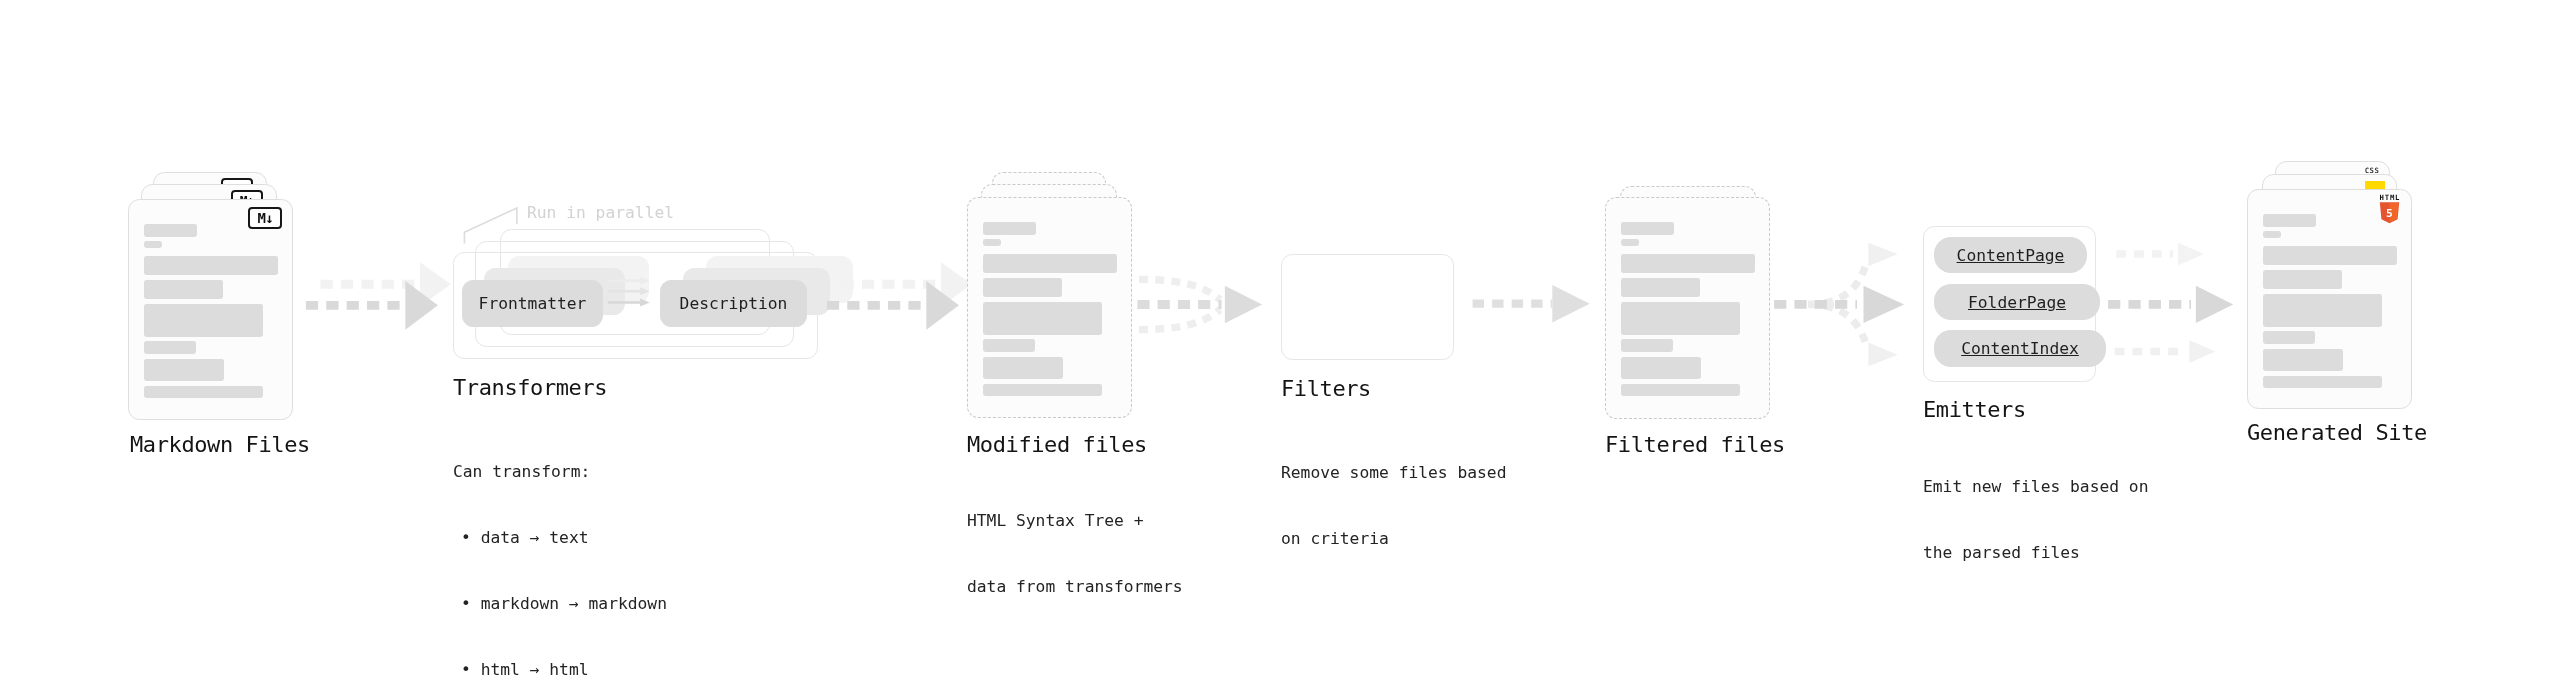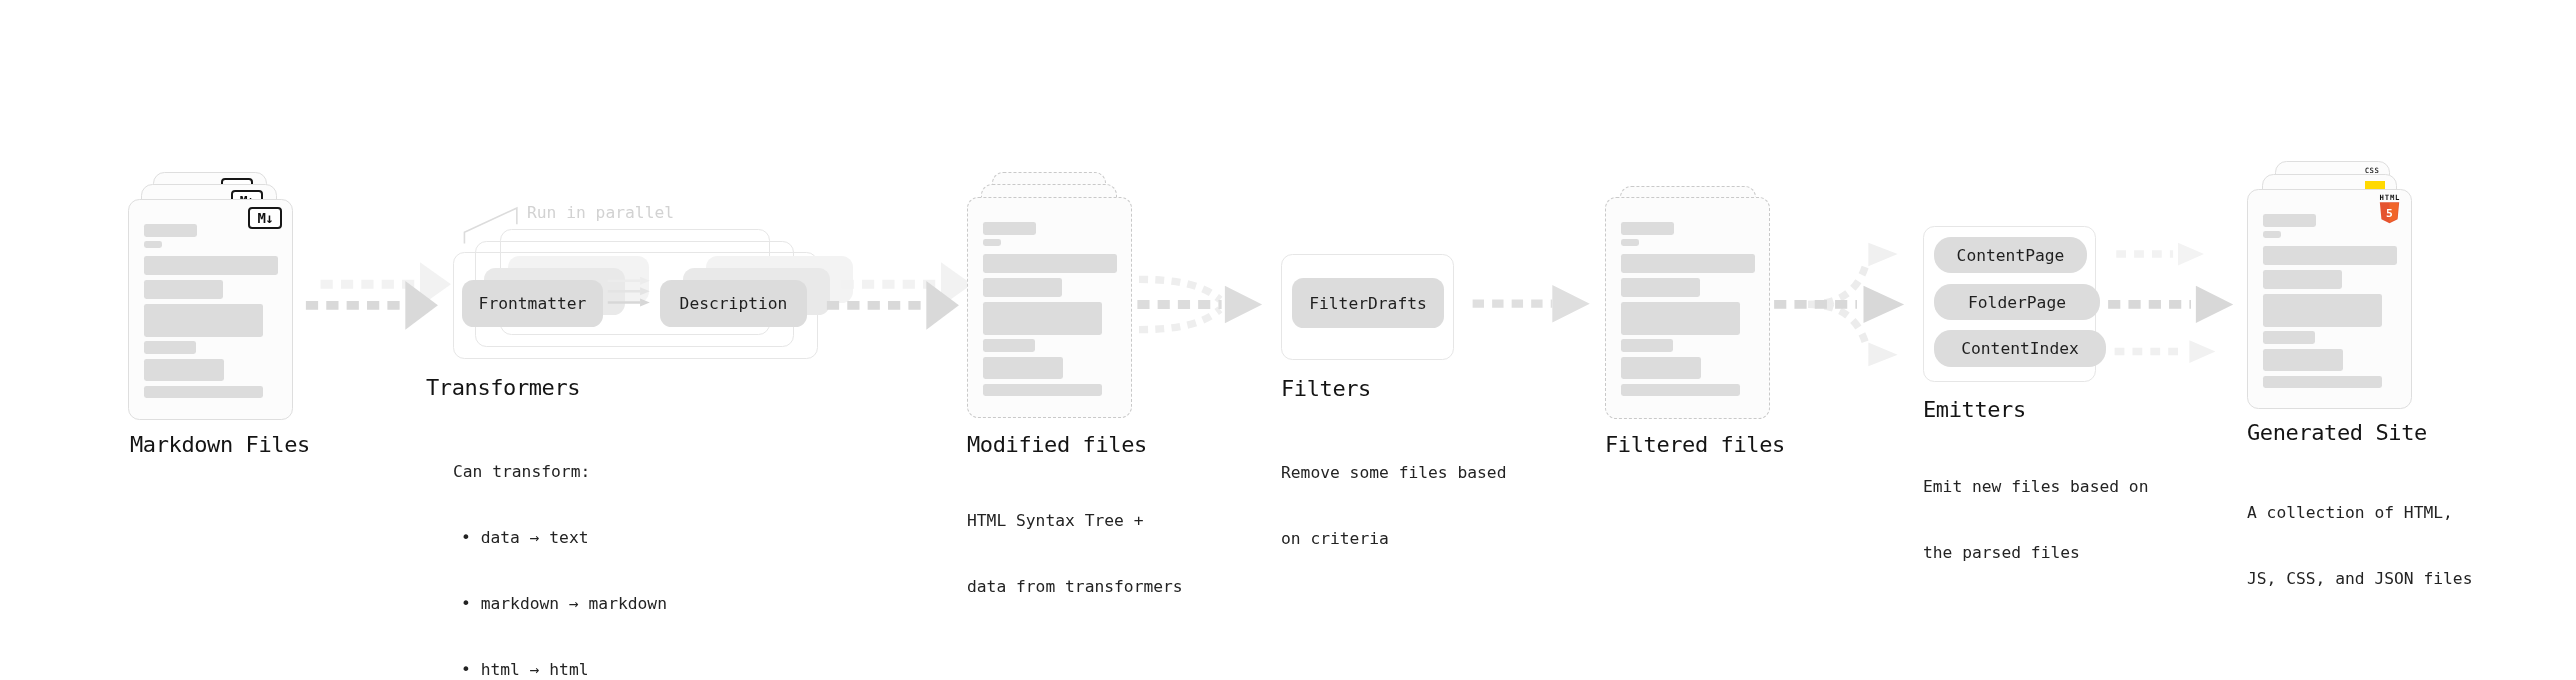--- a/index.html
+++ b/index.html
@@ -30,21 +30,21 @@
   .html5-logo { position:absolute; right:10.6px; top:4.1px; width:21px; text-align:center; }
   .html5-word { font-size:7.3px; font-weight:bold; color:#111; letter-spacing:0.8px; line-height:8.1px; }
 
   
   .panel { position:absolute; border:1.6px solid #e6e6e6; border-radius:11.4px; background:transparent; }
   .pill { position:absolute; background:#dcdcdc; border-radius:11.4px;
     display:flex; align-items:center; justify-content:center;
     font-size:16.3px; color:#1f1f1f; }
   .pill.ghost1 { background:#e9e9e9; }
   .pill.ghost2 { background:#f3f3f3; }
-  .pill.emit { border-radius:17px; }
+  .pill.emit { border-radius:17px;text-decoration:underline; }
 
   
   .sec-title { position:absolute; font-size:22px; font-weight:500; color:#141414; letter-spacing:-0.4px; white-space:pre; }
   .sec-desc { position:absolute; font-size:16.3px; line-height:22px; color:#232323; white-space:pre; }
   .sec-desc .indent { padding-left:8.1px; }
   .note-label { position:absolute; font-size:16.3px; color:#d2d2d2; white-space:pre; }
 
   svg { position:absolute; overflow:visible; }
 </style>
 </head>
@@ -108,21 +108,21 @@
         <line x1="2" y1="39" x2="42" y2="39" stroke-width="3"></line>
         <polygon points="42,34 54,39 42,44" stroke="none"></polygon>
       </g>
   </svg>
 
   <svg style="left:453px;top:200px" width="89" height="50" viewBox="0 0 110 62">
     <polyline points="14,54 14,40 79,10 79,30" fill="none" stroke="#dcdcdc" stroke-width="2"></polyline>
   </svg>
   <div class="note-label" style="left:527px;top:203px">Run in parallel</div>
 
-  <div class="sec-title" style="left:426px;top:375px">Transformers</div>
+  <div class="sec-title" style="left:453px;top:375px">Transformers</div>
   <div class="sec-desc" style="left:453px;top:417px">
     <div>Can transform:</div>
     <div class="indent">• data → text</div>
     <div class="indent">• markdown → markdown</div>
     <div class="indent">• html → html</div>
   </div>
 
   <svg style="left:822px;top:254px" width="163" height="106" viewBox="0 0 200 130">
     <g stroke="#f2f2f2" fill="#f2f2f2">
       <line x1="24" y1="37" x2="146" y2="37" stroke-width="11" stroke-dasharray="15 10"></line>
@@ -155,21 +155,20 @@
   </div>
 
   <svg style="left:1134px;top:264px" width="138" height="81" viewBox="0 0 170 100">
     <path d="M 6,19 C 55,19 85,26 106,44" fill="none" stroke="#eeeeee" stroke-width="9" stroke-dasharray="11 9"></path>
     <path d="M 6,81 C 55,81 85,74 106,56" fill="none" stroke="#eeeeee" stroke-width="9" stroke-dasharray="11 9"></path>
     <line x1="4" y1="50" x2="108" y2="50" stroke="#dcdcdc" stroke-width="11" stroke-dasharray="15 10"></line>
     <polygon points="112,27 158,50 112,73" fill="#dcdcdc"></polygon>
   </svg>
 
   <div class="panel" style="left:1281px;top:254px;width:173px;height:106px"></div>
-  <div class="pill" style="left:1292px;top:278px;width:152px;height:50px">FilterDrafts</div>
   <div class="sec-title" style="left:1281px;top:376px">Filters</div>
   <div class="sec-desc" style="left:1281px;top:418px">
     <div>Remove some files based</div>
     <div>on criteria</div>
   </div>
 
   <svg style="left:1471px;top:280px" width="122" height="49" viewBox="0 0 150 60">
     <line x1="2" y1="29" x2="100" y2="29" stroke="#dfdfdf" stroke-width="10" stroke-dasharray="14 10"></line>
     <polygon points="100,6 146,29 100,52" fill="#dfdfdf"></polygon>
   </svg>
@@ -240,19 +239,15 @@
         <div class="bar" style="top: 41px; width: 18.7px; height: 6.5px;"></div>
         <div class="bar" style="top: 56px; width: 134px; height: 18.7px;"></div>
         <div class="bar" style="top: 80px; width: 79px; height: 18.7px;"></div>
         <div class="bar" style="top: 104px; width: 119px; height: 32.5px;"></div>
         <div class="bar" style="top: 141px; width: 52px; height: 13px;"></div>
         <div class="bar" style="top: 159px; width: 80px; height: 22px;"></div>
         <div class="bar" style="top: 186px; width: 119px; height: 12.2px;"></div>
       </div>
   </div>
   <div class="sec-title" style="left:2247px;top:420px">Generated Site</div>
-  <div class="sec-desc" style="left:2247px;top:458px">
-    <div>A collection of HTML,</div>
-    <div>JS, CSS, and JSON files</div>
-  </div>
 
 </div>
 
 
 </body></html>

